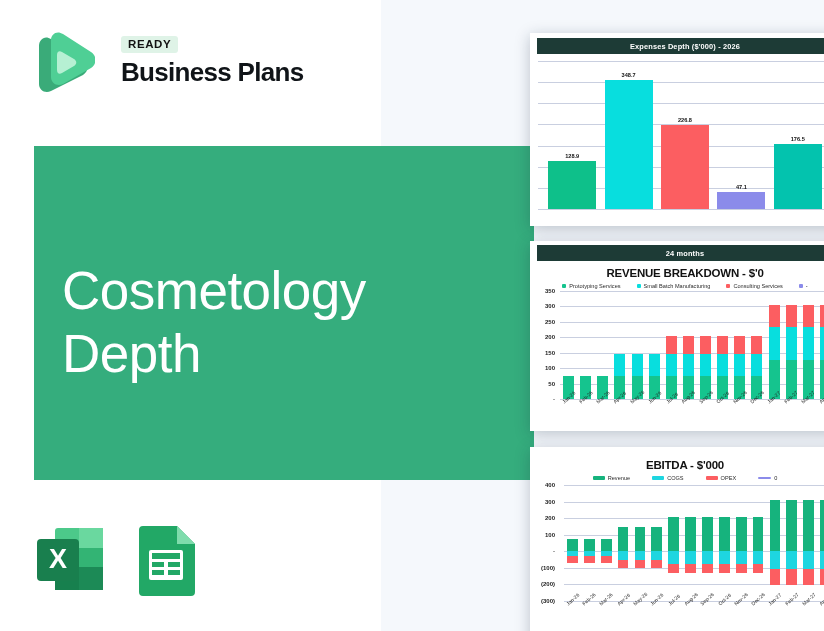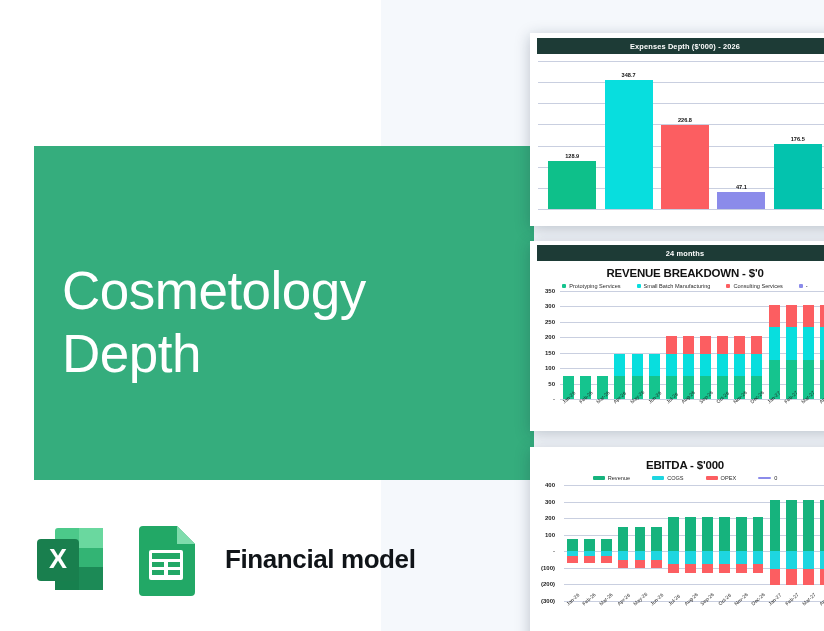--- a/index.html
+++ b/index.html
@@ -110,20 +110,33 @@
 </head>
 <body>
 
 <div id="stage">
 
   <div class="bg-left"></div>
   <div class="bg-right"></div>
 
   <div class="hero-panel"></div>
 
+  <div class="logo-wrap">
+    <div class="logo-mark">
+      <svg viewBox="0 0 62 66" width="62" height="66">
+        <path d="M6 16 C6 9 12 5 18 9 L50 29 C56 33 56 41 50 45 L18 61 C12 64 6 60 6 54 Z" fill="#3aab79"></path>
+        <path d="M18 10 C18 4 24 0 30 4 L58 22 C64 26 64 34 58 38 L30 54 C24 57 18 53 18 47 Z" fill="#4fcf95"></path>
+        <path d="M24 25 C24 22 26 20 29 22 L41 29 C44 31 44 34 41 36 L29 43 C26 45 24 43 24 40 Z" fill="#b6f0d3"></path>
+      </svg>
+    </div>
+    <div class="logo-text">
+      <span class="ready-badge">READY</span>
+      <div class="brand-name">Business Plans</div>
+    </div>
+  </div>
 
   <div class="hero-title">Cosmetology
 Depth</div>
 
   <div class="footer-row">
     <div class="xls-icon">
       <svg viewBox="0 0 78 78" width="78" height="78">
         <rect x="22" y="8" width="48" height="62" rx="3" fill="#4cc98a"></rect>
         <rect x="46" y="8" width="24" height="20" fill="#6ad89f"></rect>
         <rect x="46" y="28" width="24" height="19" fill="#33b474"></rect>
@@ -139,21 +152,20 @@
         <path d="M6 6 h38 l18 18 v48 a4 4 0 0 1 -4 4 h-48 a4 4 0 0 1 -4 -4 v-62 a4 4 0 0 1 4 -4 z" fill="#22a866"></path>
         <path d="M44 6 l18 18 h-18 z" fill="#7fdcac"></path>
         <rect x="16" y="30" width="34" height="30" rx="2" fill="#ffffff"></rect>
         <rect x="19" y="33" width="28" height="6" fill="#22a866"></rect>
         <rect x="19" y="42" width="12" height="5" fill="#22a866"></rect>
         <rect x="35" y="42" width="12" height="5" fill="#22a866"></rect>
         <rect x="19" y="50" width="12" height="5" fill="#22a866"></rect>
         <rect x="35" y="50" width="12" height="5" fill="#22a866"></rect>
       </svg>
     </div>
-    <div class="footer-label">Financial model</div>
   </div>
 
   <div class="card" id="card1">
     <div style="padding:5px 7px 0 7px;">
       <div class="xl-bar">Expenses Depth ($'000) - 2026</div>
     </div>
     <div class="plot" id="c1plot" style="position:relative;height:148px;margin:7px 8px 0 8px;">
       <div class="gridlines" id="c1grid">
           <div class="gridline" style="top: 0px;"></div>
           <div class="gridline" style="top: 21.1429px;"></div>

